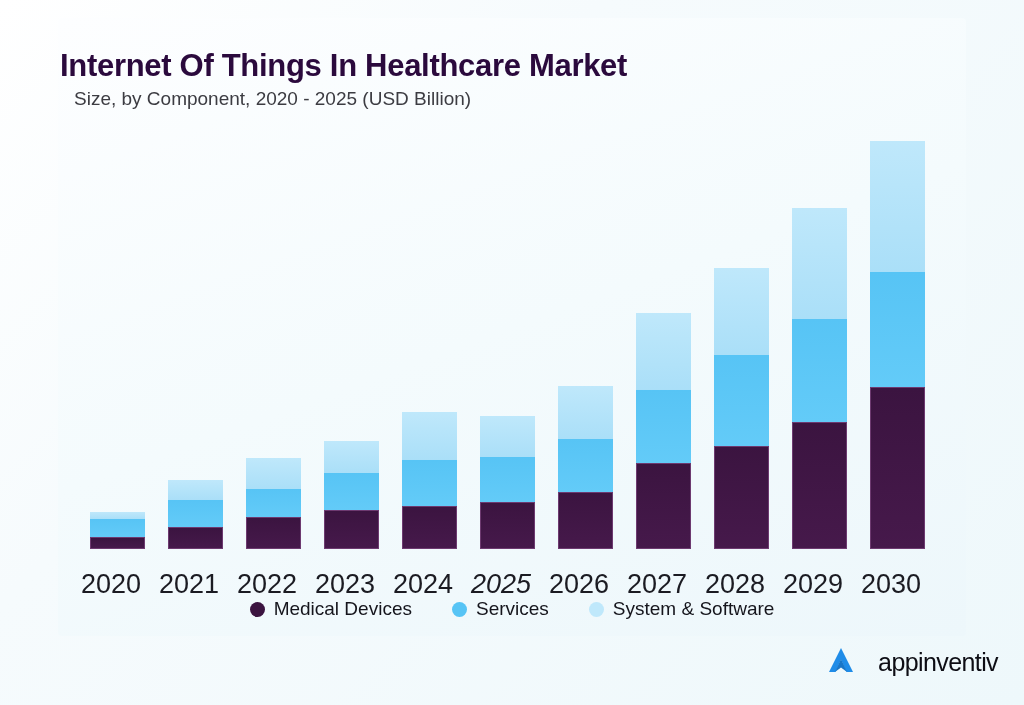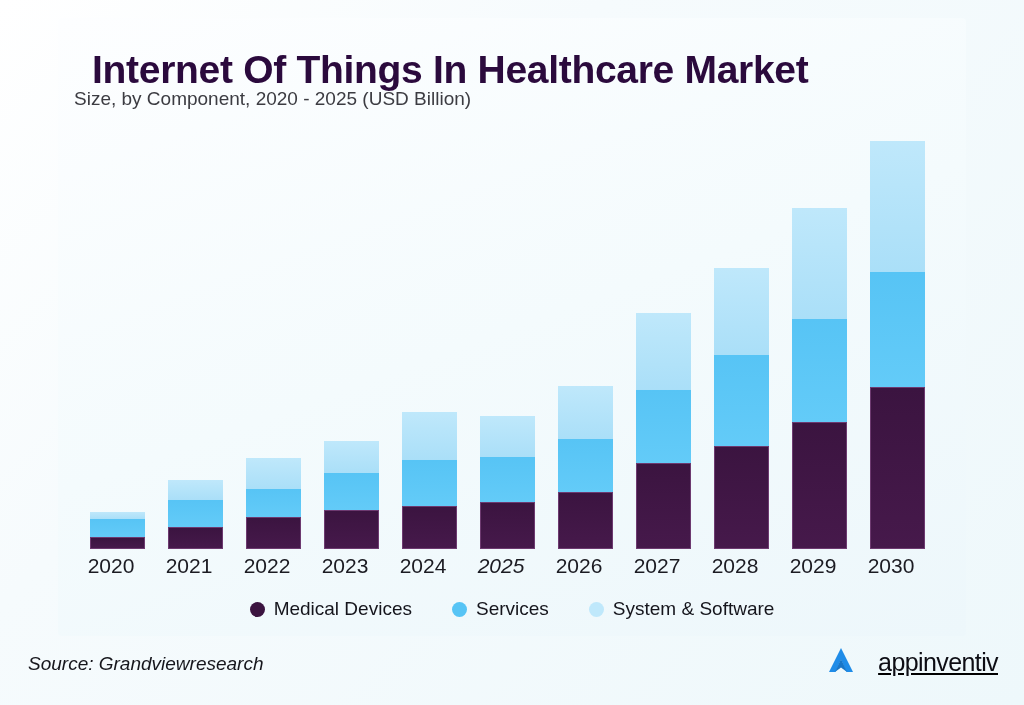--- a/index.html
+++ b/index.html
@@ -16,22 +16,22 @@
   }
   .panel{
     position:absolute;
     left:58px;top:18px;
     width:908px;height:618px;
     background:linear-gradient(160deg,#fdfeff 0%,#f4fbfd 50%,#edf7fb 100%);
     border-radius:4px;
   }
   .title{
     position:absolute;
-    left:92px;top:48px;
-    font-size:39px;
+    left:60px;top:48px;
+    font-size:31px;
     font-weight:bold;
     letter-spacing:-0.3px;
     color:#2b0a3d;
     white-space:nowrap;
   }
   .subtitle{
     position:absolute;
     left:74px;top:88px;
     font-size:19px;
     font-weight:400;
@@ -61,25 +61,25 @@
     flex-direction:column;
     justify-content:flex-end;
   }
   .seg{width:100%;}
   .seg.light{background:linear-gradient(180deg,#bfe8fb 0%,#aadff8 100%);}
   .seg.med{background:linear-gradient(180deg,#57c4f5 0%,#63cbf8 100%);}
   .seg.dark{background:linear-gradient(180deg,#3b1440 0%,#46194b 100%);
             border:1px solid #6d3a70;box-sizing:border-box;}
   .xlabel{
     position:absolute;
-    top:554px;
+    top:569px;
     width:70px;
     margin-left:-7px;
     text-align:center;
-    font-size:21px;
+    font-size:27px;
     color:#1b1b22;
   }
 
   
   .legend{
     position:absolute;
     left:0;top:598px;
     width:1024px;
     display:flex;
     justify-content:center;
@@ -95,21 +95,21 @@
     position:absolute;
     left:28px;bottom:30px;
     font-size:19px;
     font-style:italic;
     color:#16161c;
     white-space:nowrap;
   }
   .brand{
     position:absolute;
     right:26px;bottom:24px;
-    display:flex;align-items:center;gap:20px;text-decoration:underline;
+    display:flex;align-items:center;gap:20px;
   }
   .brand-text{
     font-size:25px;color:#0d0d14;letter-spacing:-0.6px;
   }
 </style>
 </head>
 <body>
 
 <div class="canvas">
 
@@ -195,21 +195,20 @@
       <div class="legend-item">
         <span class="swatch" style="background: rgb(87, 196, 245);"></span>
         <span class="legend-label">Services</span>
       </div>
       <div class="legend-item">
         <span class="swatch" style="background: rgb(191, 232, 251);"></span>
         <span class="legend-label">System &amp; Software</span>
       </div>
     </div>
 
-  <div class="source">Source: Grandviewresearch</div>
 
   <div class="brand">
     <span>
       <svg width="34" height="34" viewBox="0 0 34 34">
         <path d="M17 5 L29 29 L22.5 29 L17 16.5 L11.5 29 L5 29 Z" fill="#1f8ce8"></path>
         <path d="M17 16 L23 29 L17 24.5 L11 29 Z" fill="#1876c8"></path>
       </svg>
     </span>
     <span class="brand-text">appinventiv</span>
   </div>

